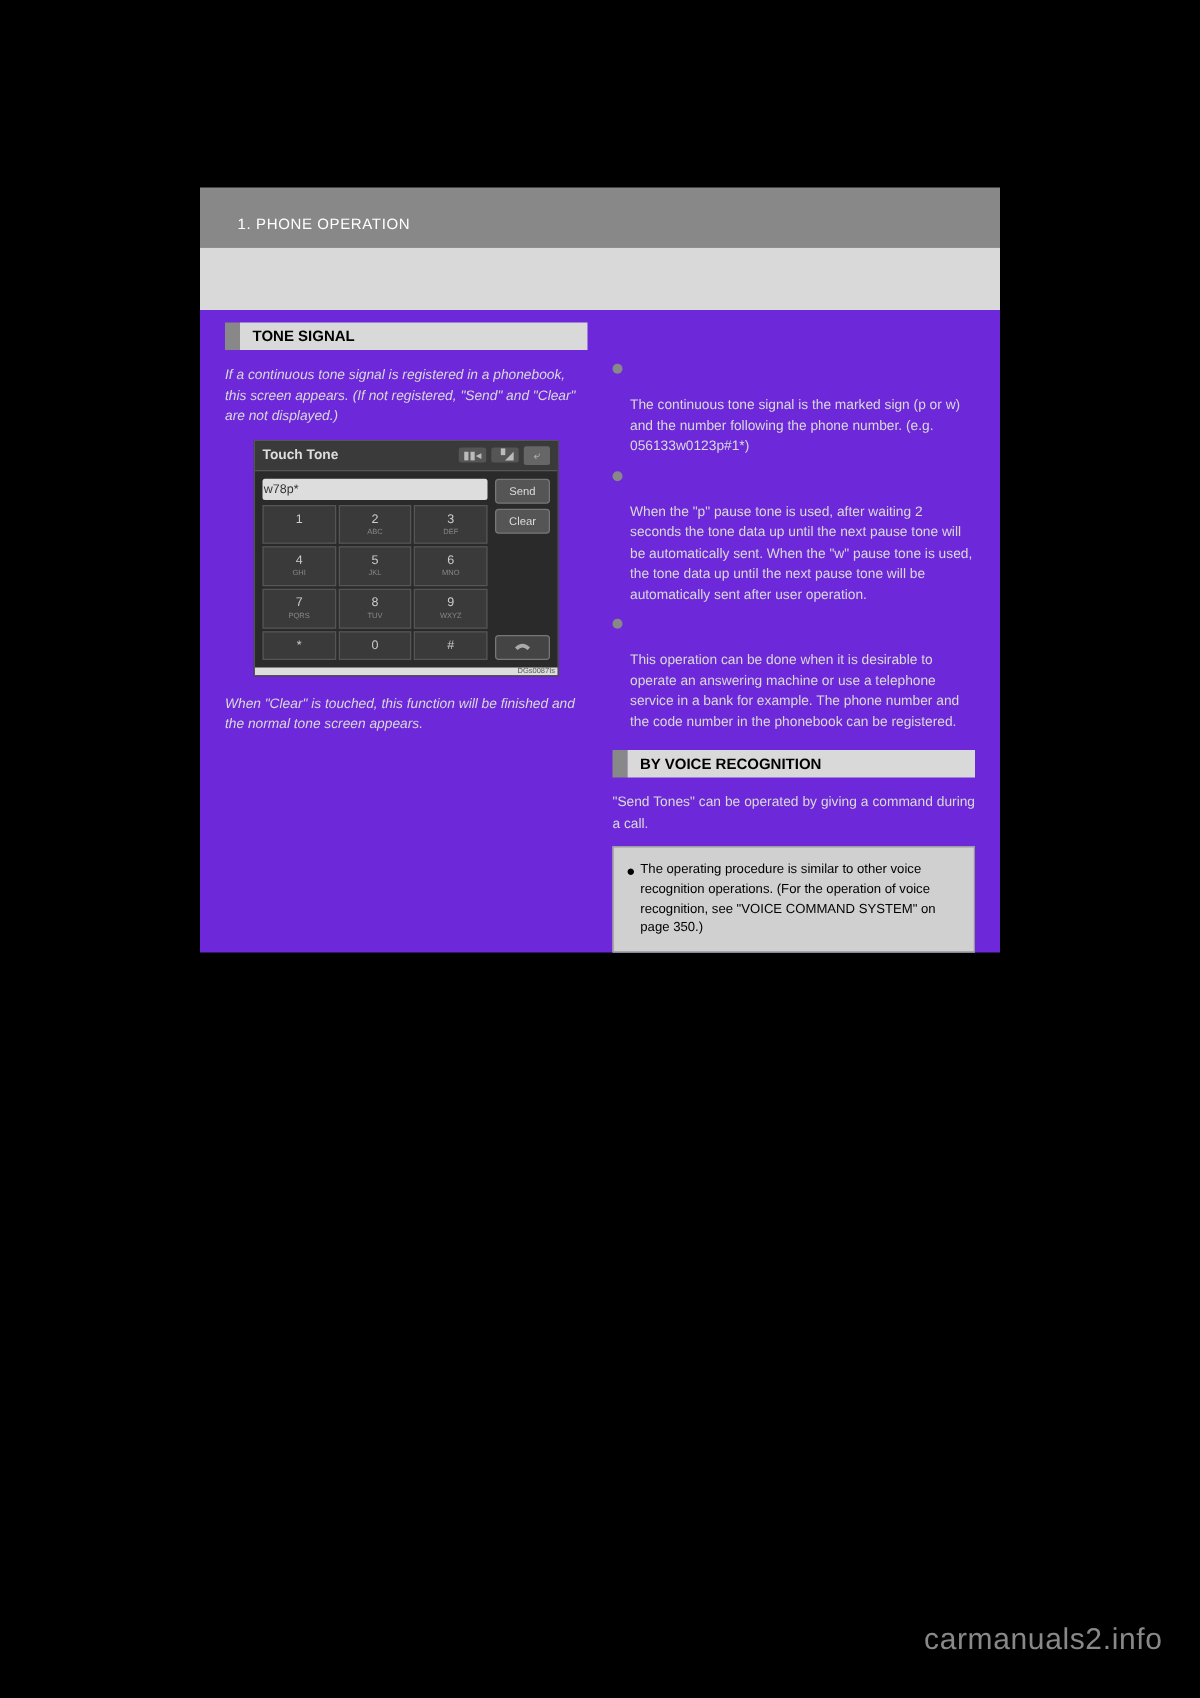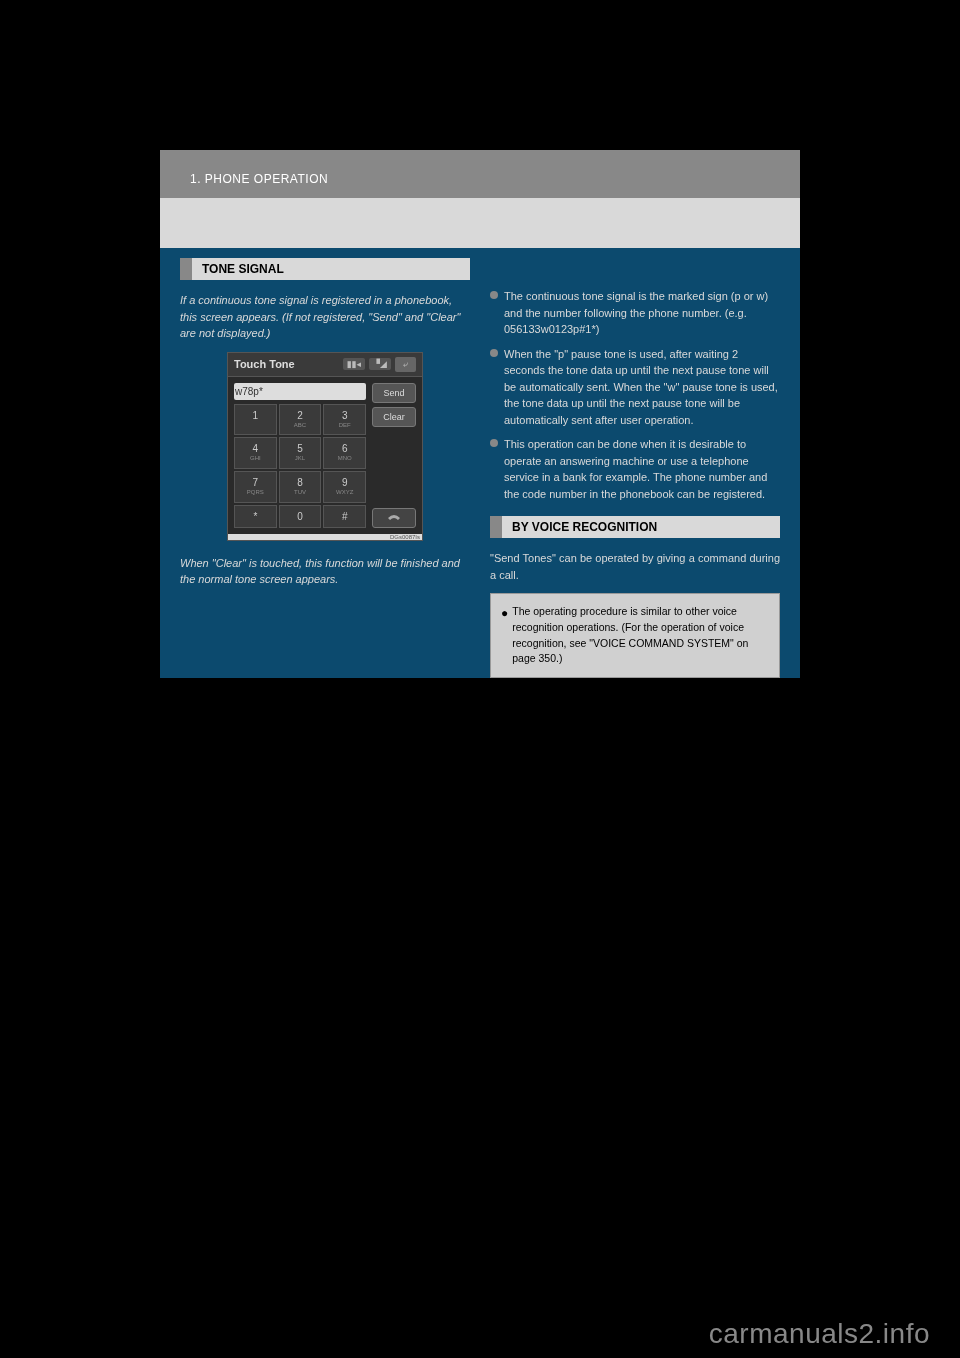--- a/index.html
+++ b/index.html
@@ -31,21 +31,21 @@
     }
     .content-area {
       background: #d9d9d9;
       height: 50px;
       width: 100%;
     }
     .columns {
       display: flex;
       gap: 20px;
       padding: 10px 20px 0 20px;
-      background: #0c4a6e;
+      background: #6d28d9;
     }
     .col {
       flex: 1;
       color: #fff;
     }
     .section-header {
       display: flex;
       align-items: center;
       margin-bottom: 12px;
     }
@@ -84,24 +84,25 @@
     .bullet-dot {
       width: 8px;
       height: 8px;
       background: #888;
       border-radius: 50%;
       flex-shrink: 0;
       margin-top: 3px;
     }
     .bullet-text {
       flex: 1;
+      margin-top: 28px;
     }
     
     .screen {
-      width: 196px;
+      width: 244px;
       margin: 10px auto 14px auto;
       background: #2a2a2a;
       border: 1px solid #555;
     }
     .screen-header {
       display: flex;
       justify-content: space-between;
       align-items: center;
       background: #3a3a3a;
       padding: 4px 6px;
@@ -244,24 +245,24 @@
     }
     .pre-voice-text {
       font-size: 11px;
       line-height: 1.5;
       margin-bottom: 10px;
       color: #d9d9d9;
       text-align: justify;
     }
     .watermark {
       position: absolute;
-      bottom: 8px;
+      bottom: 32px;
       right: 30px;
       color: #888;
-      font-size: 28px;
+      font-size: 24px;
       font-family: Arial, sans-serif;
       letter-spacing: 0.5px;
     }
   </style>
 </head>
 <body>
 
 <div class="page">
   <div class="header-bar">1. PHONE OPERATION</div>
   <div class="content-area"></div>

